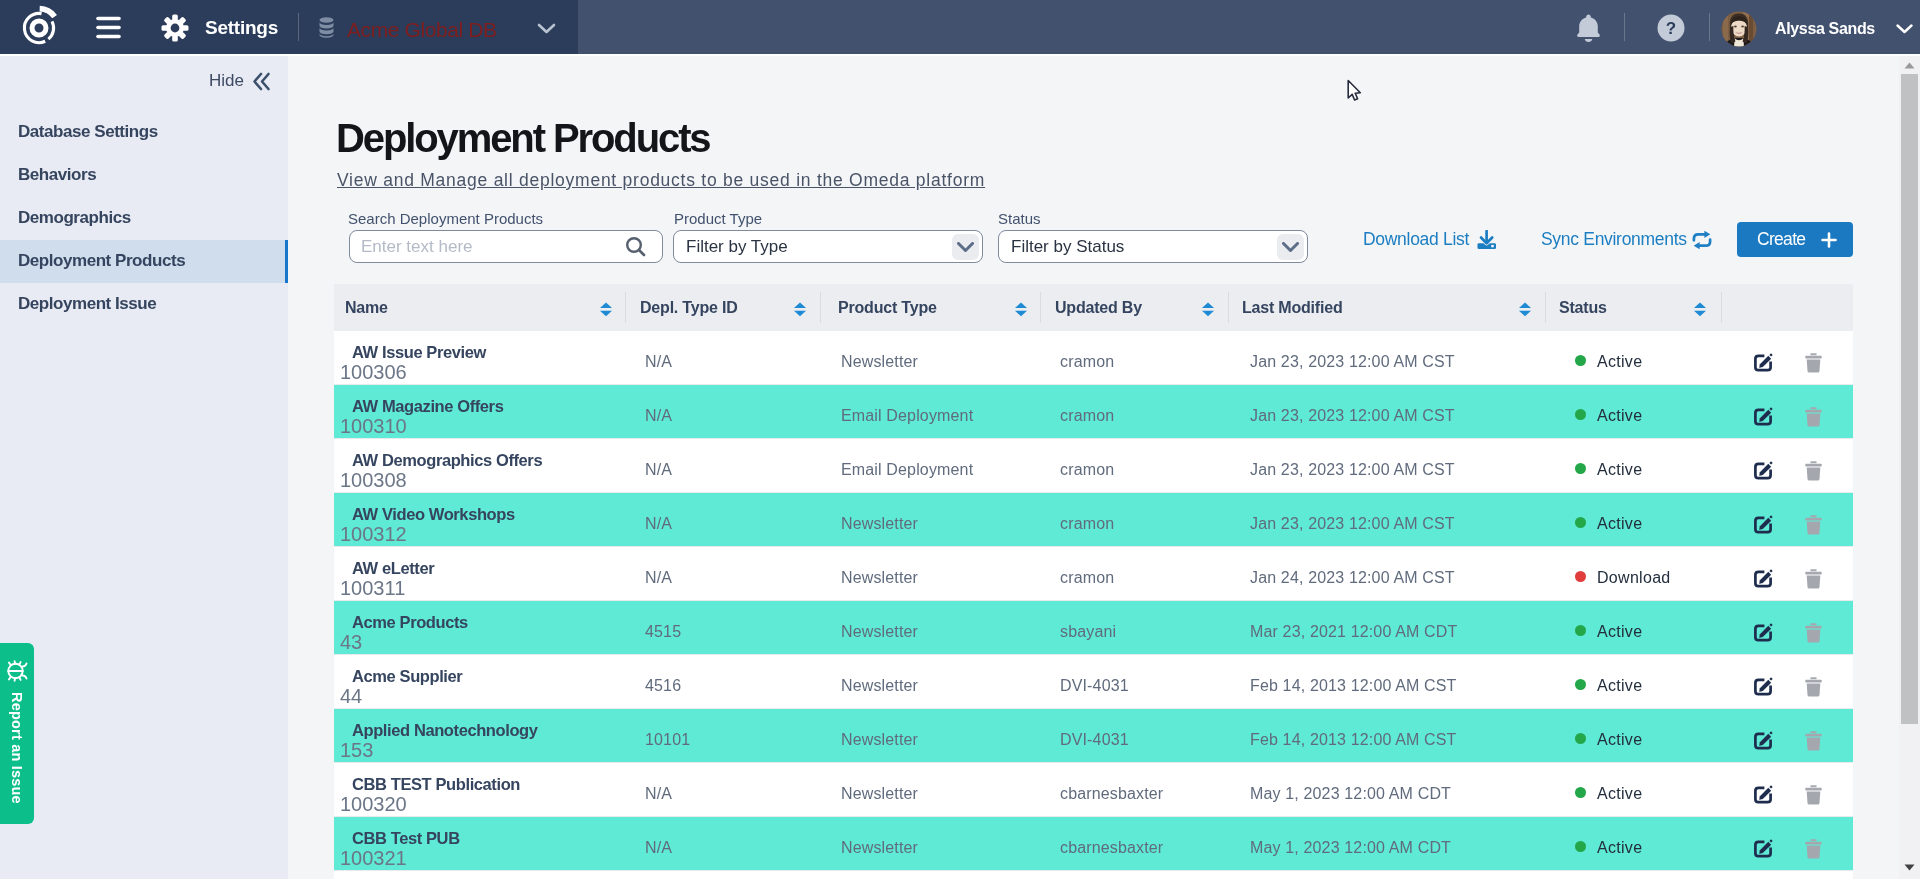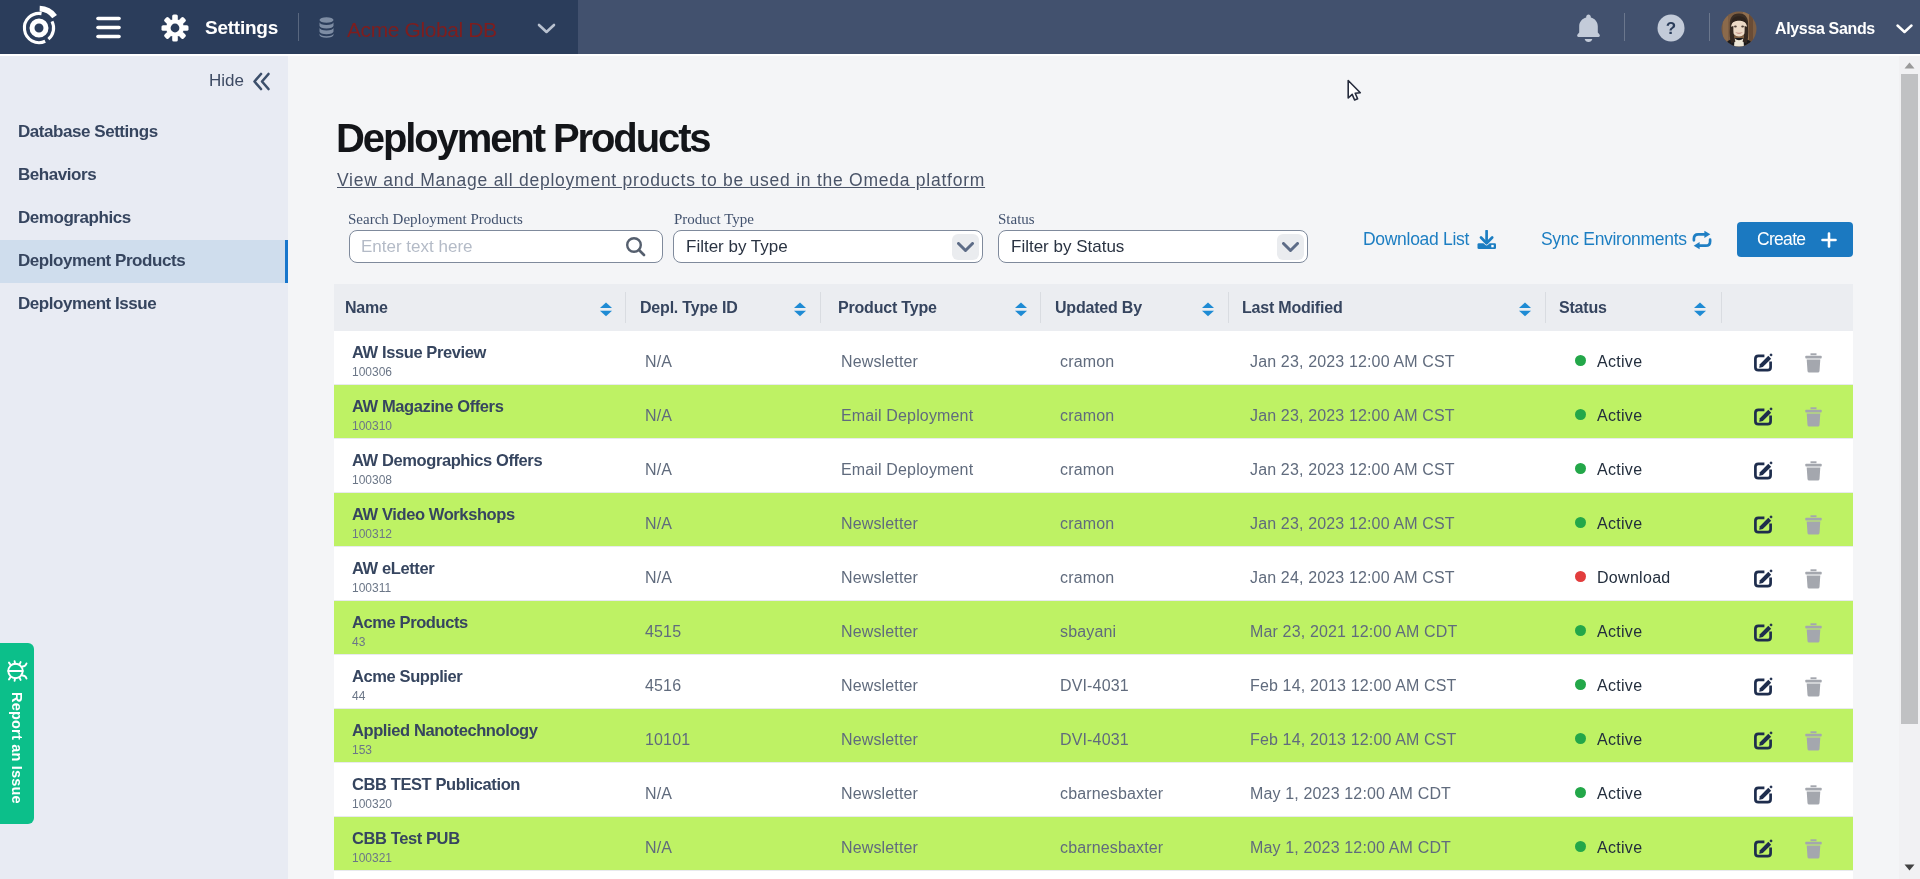--- a/index.html
+++ b/index.html
@@ -16,35 +16,35 @@
 
 #sidebar { position:absolute; left:0; top:56px; width:288px; height:823px; background:#e8ebf3; }
 #whitestrip { position:absolute; left:0; top:54px; width:1920px; height:2px; background:#ffffff; }
 .sideitem { position:absolute; left:18px; font-size:17px; font-weight:bold; color:#36455f; letter-spacing:-0.45px; line-height:20px; }
 #activebg { position:absolute; left:0; top:240px; width:288px; height:43px; background:#cfdded; }
 #activebar { position:absolute; left:284.5px; top:240px; width:3.5px; height:43px; background:#1776cc; }
 #hideTxt { position:absolute; left:209px; top:72px; font-size:17px; color:#3d4a63; line-height:18px; }
 
 #h1 { position:absolute; left:336px; top:118px; font-size:40px; font-weight:bold; color:#131519; letter-spacing:-2.1px; line-height:40px; }
 #sub { position:absolute; left:337px; top:171px; font-size:17.5px; color:#4a5468; letter-spacing:0.75px; line-height:18px;text-decoration:underline; }
-.flabel { position:absolute; font-size:15px; color:#42526e; line-height:16px;font-family:Liberation Serif, serif; }
+.flabel { position:absolute; font-size:15px; color:#42526e; line-height:16px; }
 .fbox { position:absolute; top:230px; height:33px; background:#ffffff; border:1.5px solid #7f8a9c; border-radius:8px; }
 .ftext { position:absolute; top:238px; font-size:17px; line-height:17px; color:#2a3342; }
 .chevbtn { position:absolute; top:233.5px; width:27px; height:26px; background:#eaecef; border-radius:6px; }
 .bluelink { position:absolute; top:231px; font-size:17.5px; line-height:17.5px; color:#1c7ec2; letter-spacing:-0.3px; }
 #createbtn { position:absolute; left:1737px; top:222px; width:116px; height:35px; background:#1b79c1; border-radius:4px; }
 #createbtn span { position:absolute; left:20px; top:9px; font-size:17.5px; line-height:17.5px; color:#fff; letter-spacing:-0.7px; }
 #thead { position:absolute; left:0; top:0; width:1519px; height:47px; background:#ebedf1; }
 .hsep { position:absolute; top:8px; width:1px; height:31px; background:#d9dce1; }
 .htxt { position:absolute; top:15px; font-size:16px; font-weight:bold; color:#36455f; line-height:17px; letter-spacing:-0.2px; }
 .row { position:absolute; left:0; width:1519px; height:54px; border-bottom:1px solid #e8eaee; }
 .row.odd { background:#ffffff; }
-.row.even { background:#bef264; }
+.row.even { background:#5eead4; }
 .nm { position:absolute; left:18px; top:13px; font-size:16.5px; font-weight:bold; color:#36455f; line-height:17px; letter-spacing:-0.4px; }
-.id { position:absolute; left:18px; top:32.5px; font-size:12px; color:#6b7687; line-height:17px; }
+.id { position:absolute; left:6px; top:32.5px; font-size:20px; color:#6b7687; line-height:17px; }
 .cell { position:absolute; top:21.5px; font-size:16px; color:#606b7d; line-height:17px; letter-spacing:0.15px; }
 .statxt { position:absolute; left:1263px; top:22px; font-size:16px; color:#232e3d; line-height:17px; letter-spacing:0.3px; }
 .dot { position:absolute; left:1241px; top:24px; width:11px; height:11px; border-radius:50%; }
 .dot.g { background:#23a749; }
 .dot.r { background:#e23d3d; }
 .icon { position:absolute; }
 
 #sbtrack { position:absolute; left:1899px; top:56px; width:21px; height:823px; background:#f1f1f3; }
 #sbthumb { position:absolute; left:1901px; top:74px; width:17px; height:650px; background:#c0c1c3; }
 

